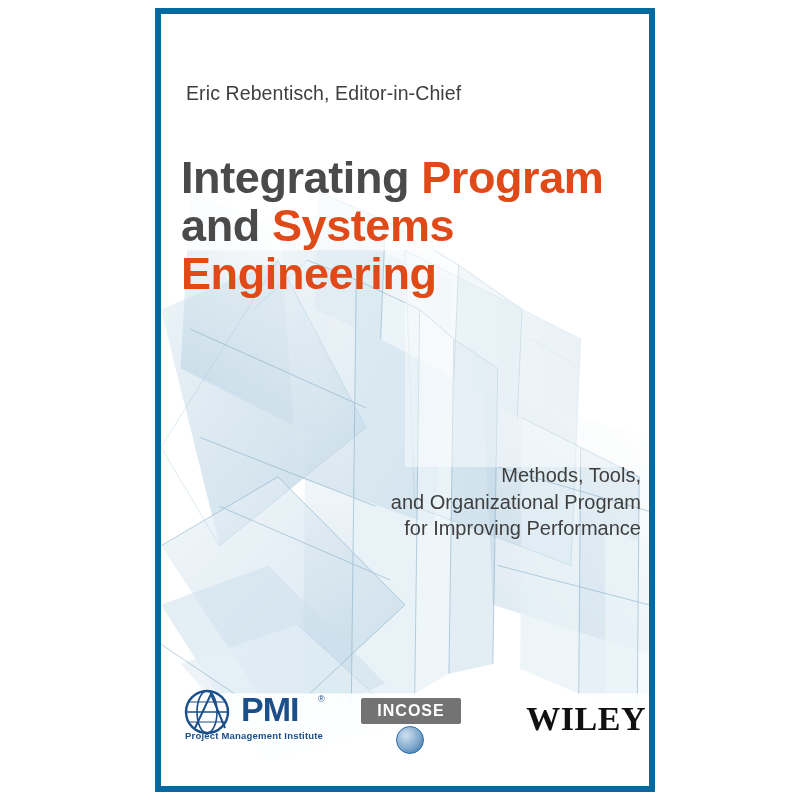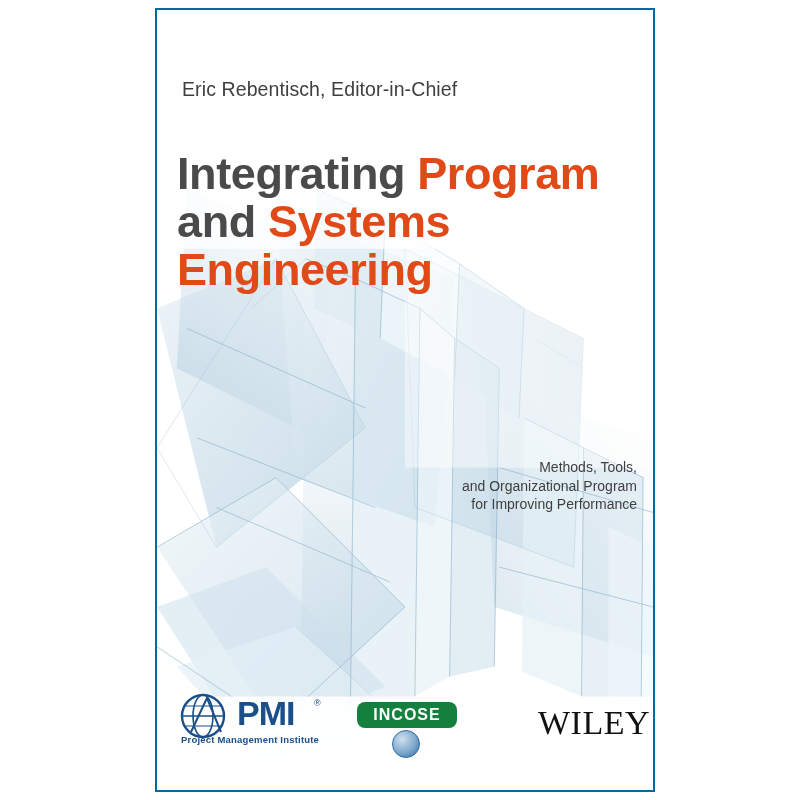--- a/index.html
+++ b/index.html
@@ -20,21 +20,21 @@
     background: #ffffff;
   }
   
   #cover {
     position: absolute;
     left: 155px;
     top: 8px;
     width: 500px;
     height: 784px;
     background: #fdfdfd;
-    border: 2px solid #0369a1;
+    border: 6px solid #0369a1;
     box-sizing: border-box;
     overflow: hidden;
   }
   
   #artwork {
     position: absolute;
     left: 0;
     top: 0;
     width: 100%;
     height: 100%;
@@ -74,21 +74,21 @@
   .tline .t-red { display: inline; }
   .tline .t-grey { display: inline; }
 
   #subtitle-block {
     position: absolute;
     left: 70px;
     top: 448px;
     width: 410px;
     text-align: right;
     color: #3f3f3f;
-    font-size: 14px;
+    font-size: 20px;
     line-height: 1.33;
   }
   .sub-line { white-space: nowrap; }
 
   
   #logo-bar {
     position: absolute;
     left: 0;
     bottom: 18px;
     width: 100%;
@@ -134,22 +134,22 @@
     top: 8px;
     width: 120px;
     height: 70px;
   }
   #incose-band {
     position: absolute;
     left: 14px;
     top: 8px;
     width: 100px;
     height: 26px;
-    background: #15803d;
-    border-radius: 8px;
+    background: #737373;
+    border-radius: 2px;
   }
   #incose-band span {
     display: block;
     color: #ffffff;
     font-size: 16px;
     font-weight: bold;
     text-align: center;
     line-height: 26px;
     letter-spacing: 1px;
   }
@@ -161,21 +161,21 @@
     height: 26px;
     border-radius: 50%;
     background: radial-gradient(circle at 35% 32%, #cfe0ef 0%, #7fa8cc 55%, #2c6ba3 100%);
     border: 1px solid #2c6ba3;
   }
   #wiley-logo {
     position: absolute;
     right: 18px;
     top: 18px;
     font-size: 34px;
-    font-weight: normal;
+    font-weight: bold;
     color: #111111;
     letter-spacing: 0.5px;
     font-family: "Liberation Serif", serif;
   }
 </style>
 </head>
 <body>
 
 <div id="page">
 

